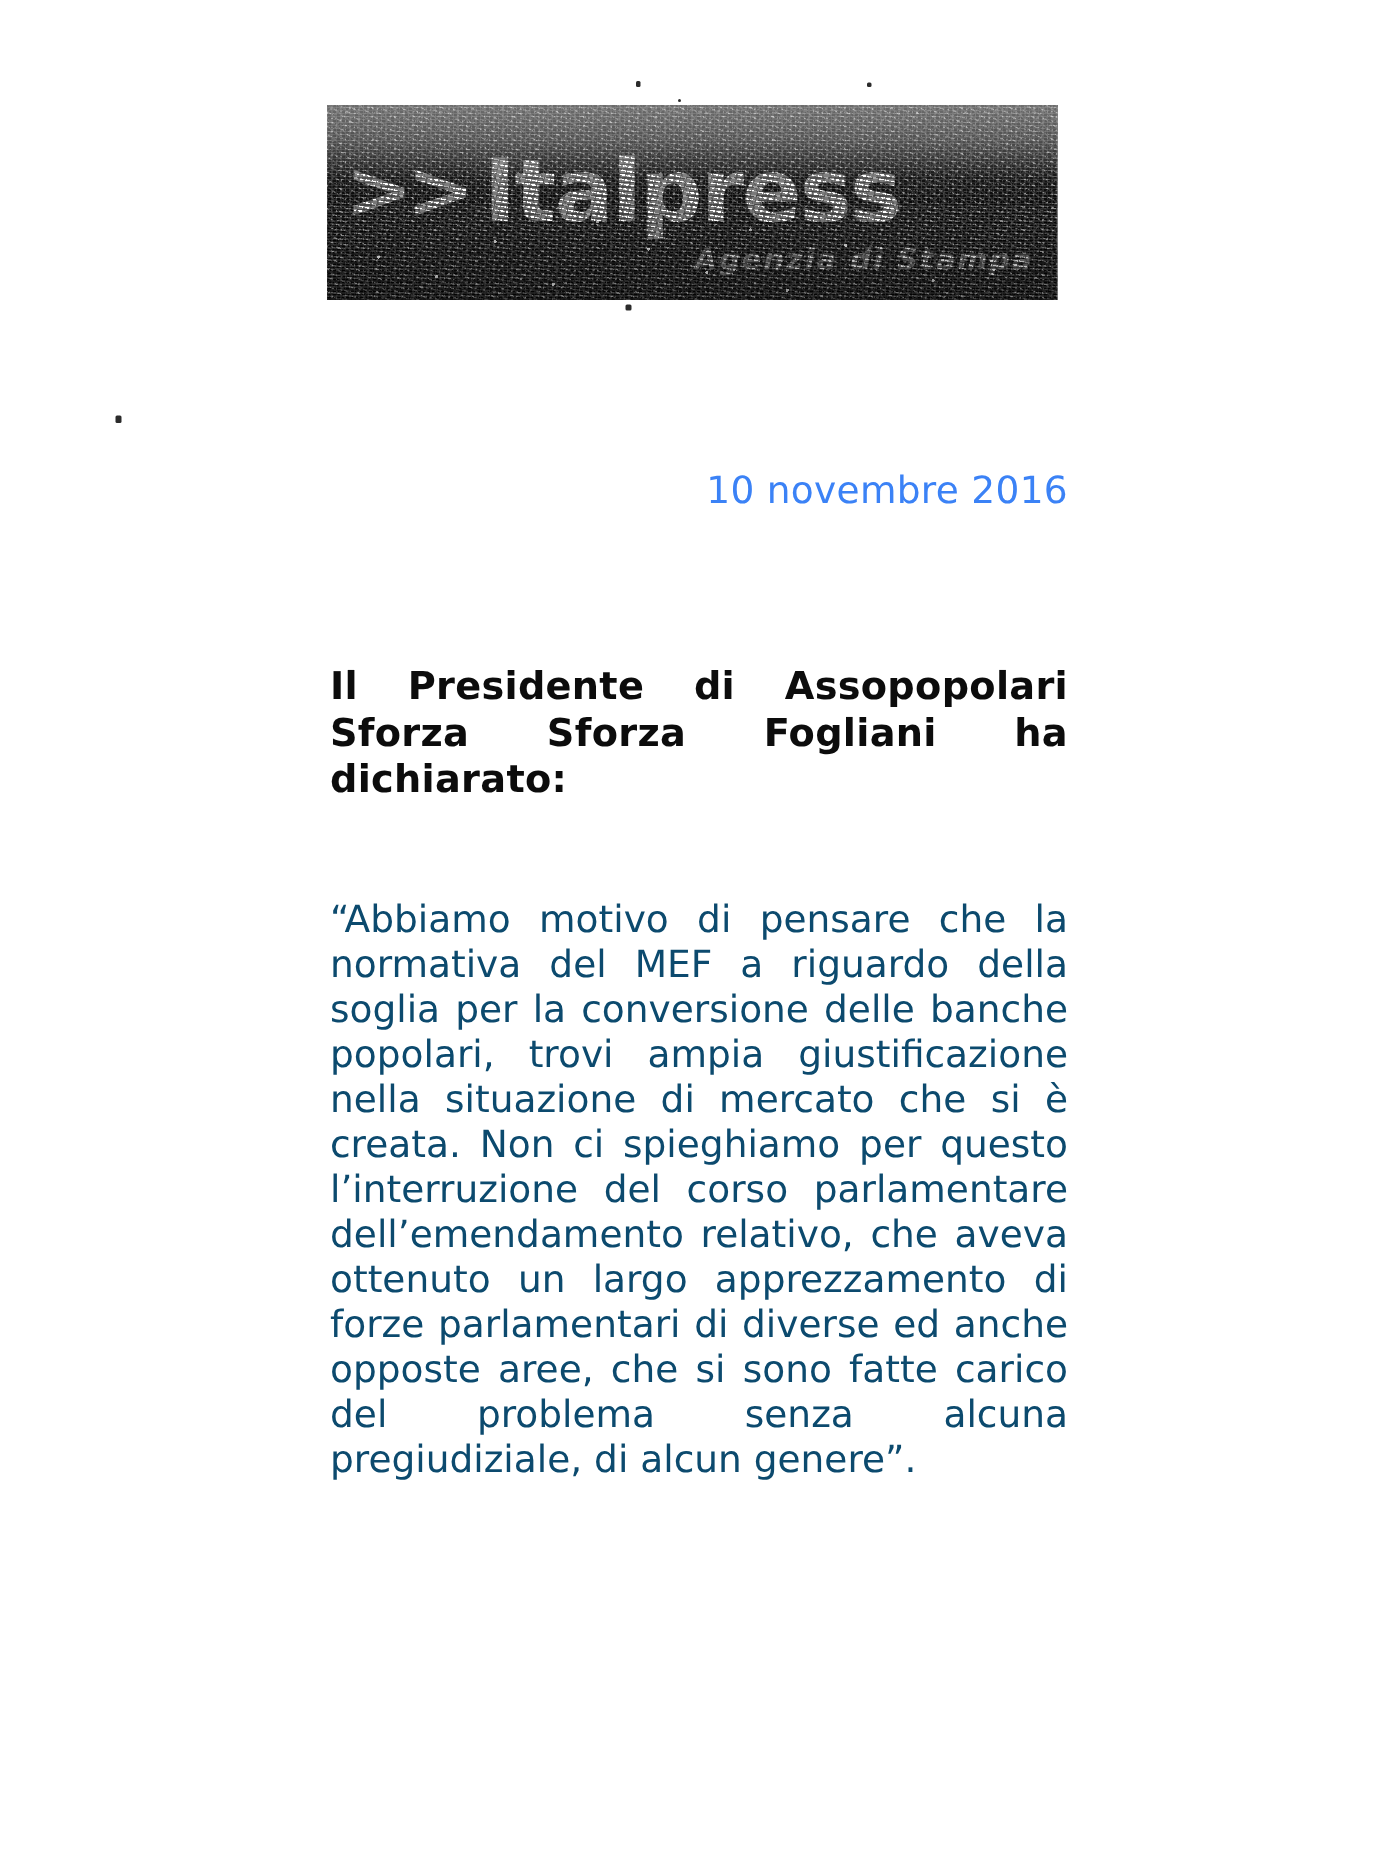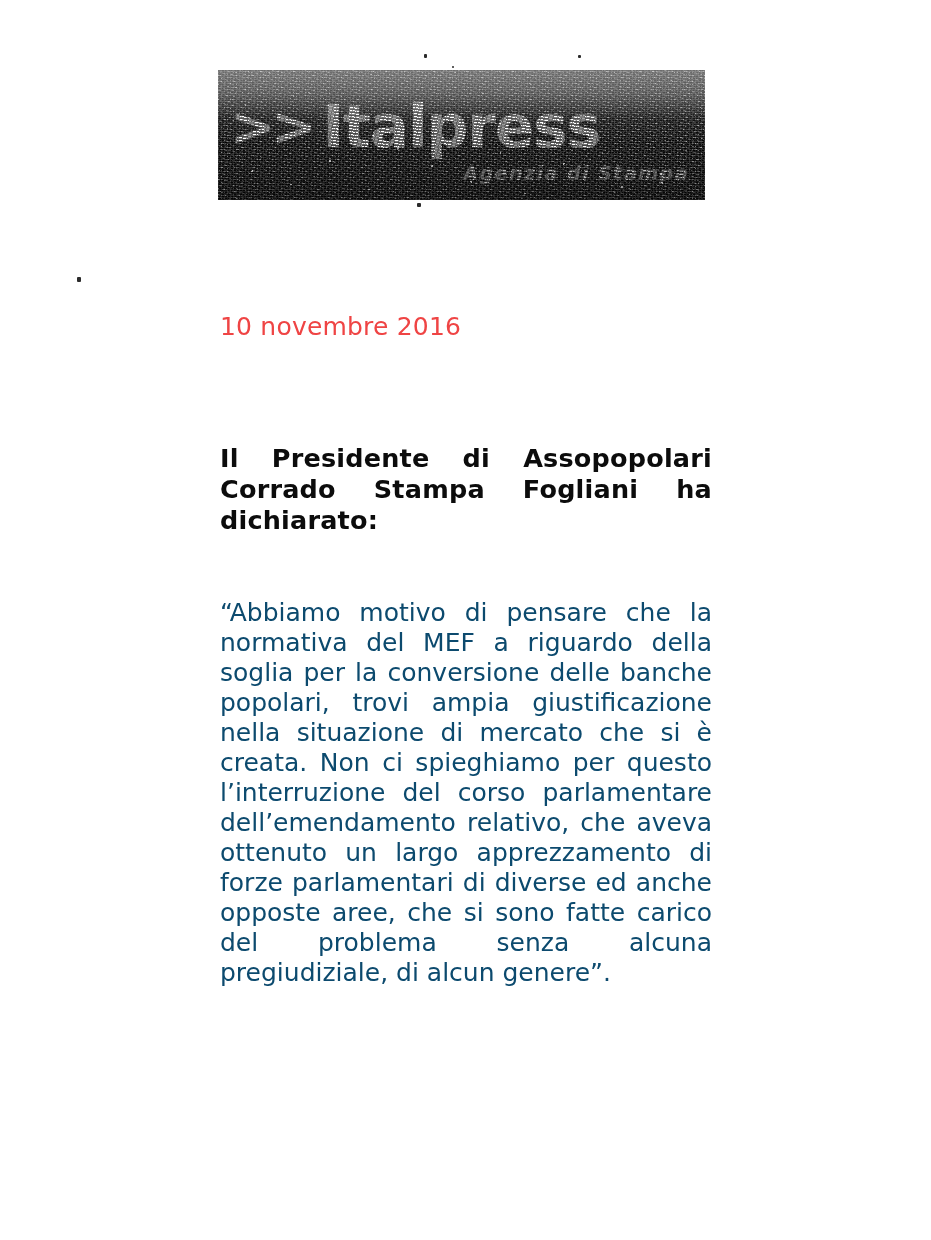--- a/index.html
+++ b/index.html
@@ -137,24 +137,24 @@
     opacity: .45;
     mix-blend-mode: multiply;
   }
 
   
   #date-line {
     position: absolute;
     left: 220px;
     top: 312px;
     width: 492px;
-    text-align: left;
+    text-align: right;
     font-family: "DejaVu Sans", sans-serif;
     font-size: 25px;
-    color: #ef4444;
+    color: #3b82f6;
     letter-spacing: .2px;
   }
 
   #headline {
     position: absolute;
     left: 220px;
     top: 443px;
     width: 492px;
     font-family: "DejaVu Sans", sans-serif;
     font-size: 25.5px;
@@ -209,17 +209,17 @@
     <div class="noise n1"></div>
     <div class="noise n2"></div>
     <div class="noise n3"></div>
     <div class="letter-erode"></div>
     <div class="banner-speckle"></div>
     <div class="banner-fade"></div>
   </div>
 
   <div id="date-line">10 novembre 2016</div>
 
-  <div id="headline">Il Presidente di Assopopolari Corrado Stampa Fogliani ha dichiarato:</div>
+  <div id="headline">Il Presidente di Assopopolari Sforza Sforza Fogliani ha dichiarato:</div>
 
   <div id="body-quote">“Abbiamo motivo di pensare che la normativa del MEF a riguardo della soglia per la conversione delle banche popolari, trovi ampia giustificazione nella situazione di mercato che si è creata. Non ci spieghiamo per questo l’interruzione del corso parlamentare dell’emendamento relativo, che aveva ottenuto un largo apprezzamento di forze parlamentari di diverse ed anche opposte aree, che si sono fatte carico del problema senza alcuna pregiudiziale, di alcun genere”.</div>
 
 </div>
 
 </body></html>

